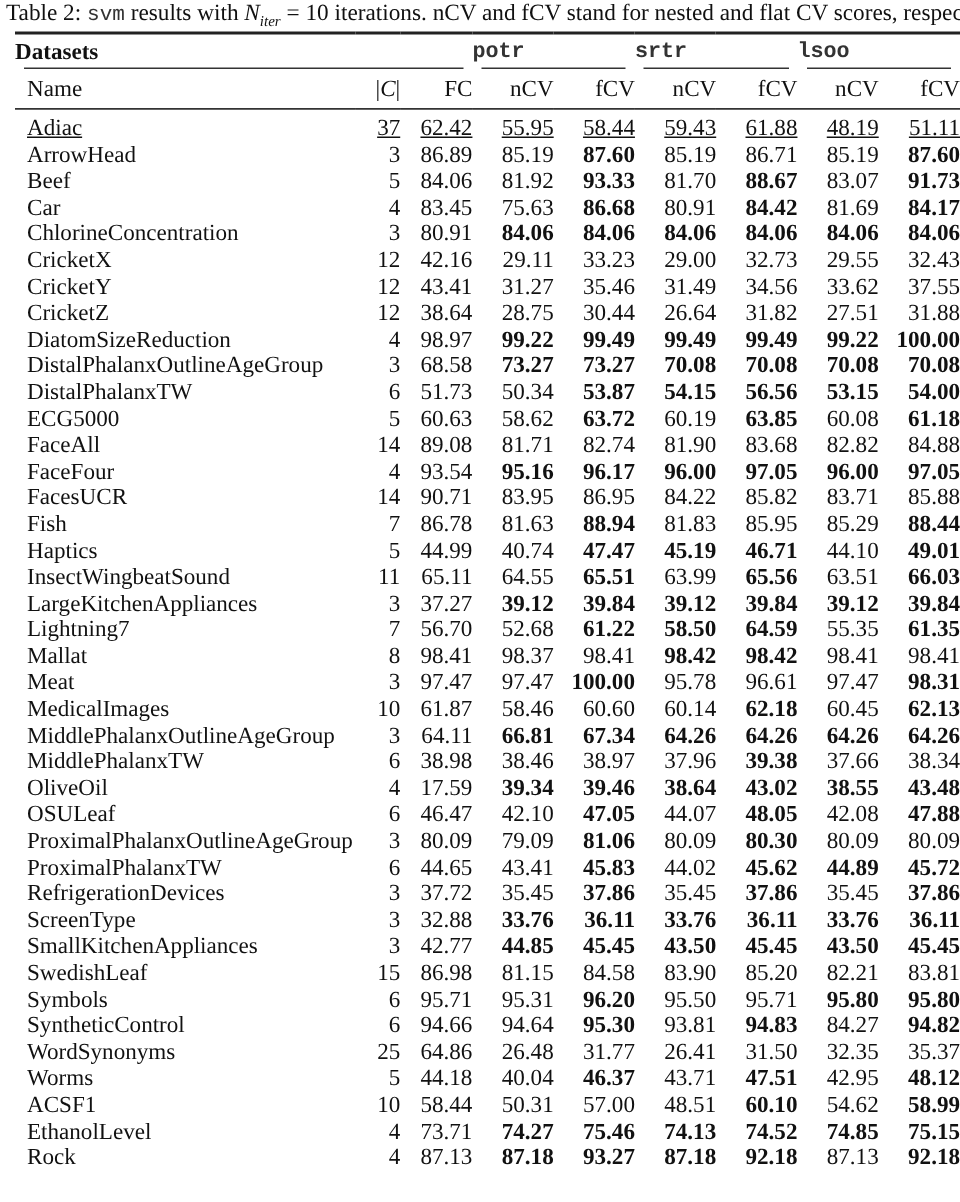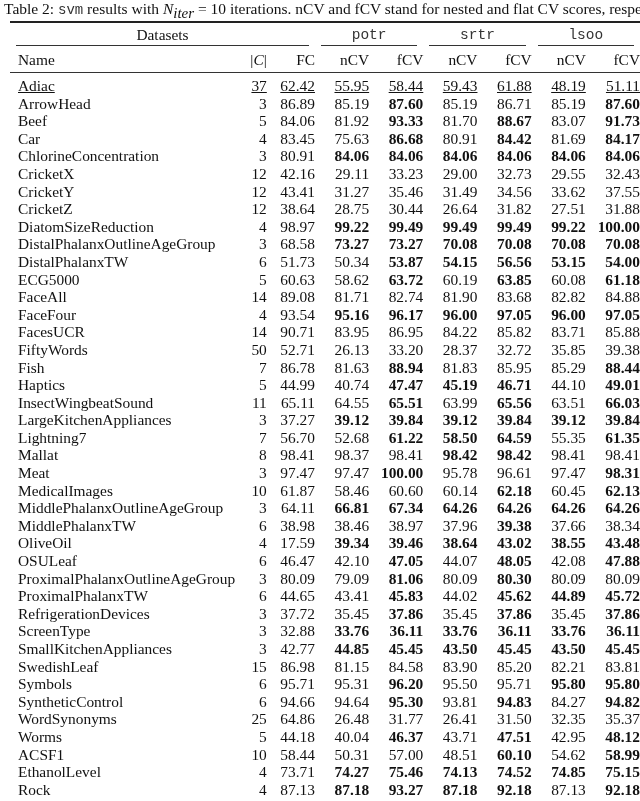--- a/index.html
+++ b/index.html
@@ -7,21 +7,21 @@
     width: 640px; height: 801px; overflow: hidden;
     font-family: "Liberation Serif", "DejaVu Serif", serif;
     color: #111;
   }
   .caption {
     position: absolute; left: 4px; top: 0px; width: 640px;
     font-size: 15.5px; line-height: 18px; white-space: nowrap;
   }
   .caption .mono { font-family: "Liberation Mono", "DejaVu Sans Mono", monospace; font-size: 14px; }
   .caption i { font-style: italic; }
-  .caption sub { font-size: 15px; font-style: italic; }
+  .caption sub { font-size: 10px; font-style: italic; }
   table {
     position: absolute; left: 10px; top: 21px;
     border-collapse: collapse;
     font-size: 15.4px;
     width: 630px;
   }
   td, th { padding: 0; font-weight: normal; white-space: nowrap; }
   .toprule { border-top: 2px solid #222; }
   .midrule td, .midrule th { border-bottom: 1px solid #333; }
   tr.grp th { height: 24px; }
@@ -29,21 +29,21 @@
   tr.grp th.cm .line { position: absolute; left: 6px; right: 6px; bottom: 1px; border-bottom: 1px solid #333; }
   tr.hdr th { height: 25px; }
   tr.body td { height: 17.6px; line-height: 17.6px; }
   tr.first td { padding-top: 4px; text-decoration: underline; }
   .mono { font-family: "Liberation Mono", "DejaVu Sans Mono", monospace; color: #333; font-size: 14.5px; }
   .name { text-align: left; padding-left: 8px; width: 218px; }
   .c { text-align: right; width: 30px; }
   .num { text-align: right; width: 54px; padding-right: 0px; }
   .fc { width: 48px; }
   b { font-weight: bold; }
-  .center { text-align: center; }
+  .center { text-align: left; font-weight: bold; }
 </style>
 </head>
 <body>
 
 <div class="caption"><span>Table 2: </span><span class="mono">svm</span><span> results with </span><i>N</i><sub>iter</sub><span> = 10 iterations. nCV and fCV stand for nested and flat CV scores, respectively.</span></div>
 
 <table>
   <thead>
     <tr class="grp toprule">
       <th colspan="3" class="cm center"><span>Datasets</span><div class="line"></div></th>
@@ -223,31 +223,20 @@
         <td class="c">14</td>
         <td class="num fc">90.71</td>
         <td class="num">83.95</td>
         <td class="num">86.95</td>
         <td class="num">84.22</td>
         <td class="num">85.82</td>
         <td class="num">83.71</td>
         <td class="num">85.88</td>
       </tr>
       <tr class="body">
-        <td class="name">FiftyWords</td>
-        <td class="c">50</td>
-        <td class="num fc">52.71</td>
-        <td class="num">26.13</td>
-        <td class="num">33.20</td>
-        <td class="num">28.37</td>
-        <td class="num">32.72</td>
-        <td class="num">35.85</td>
-        <td class="num">39.38</td>
-      </tr>
-      <tr class="body">
         <td class="name">Fish</td>
         <td class="c">7</td>
         <td class="num fc">86.78</td>
         <td class="num">81.63</td>
         <td class="num"><b>88.94</b></td>
         <td class="num">81.83</td>
         <td class="num">85.95</td>
         <td class="num">85.29</td>
         <td class="num"><b>88.44</b></td>
       </tr>

